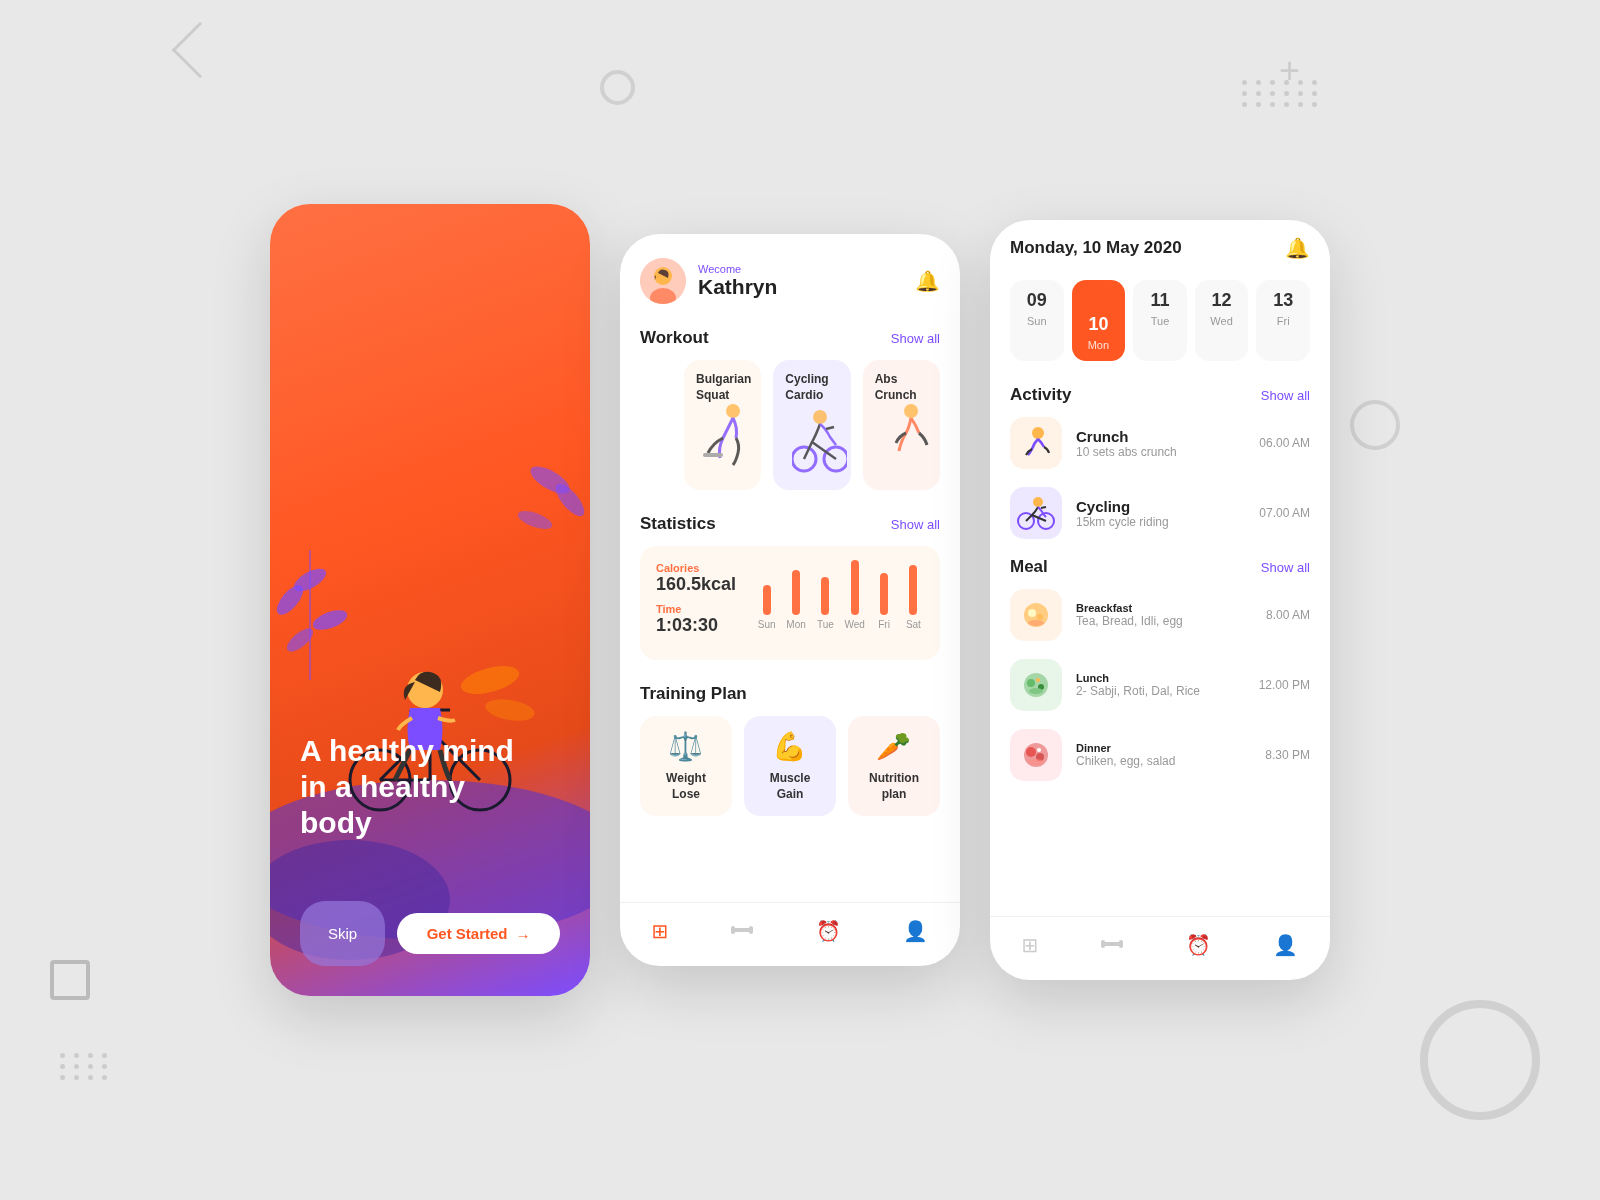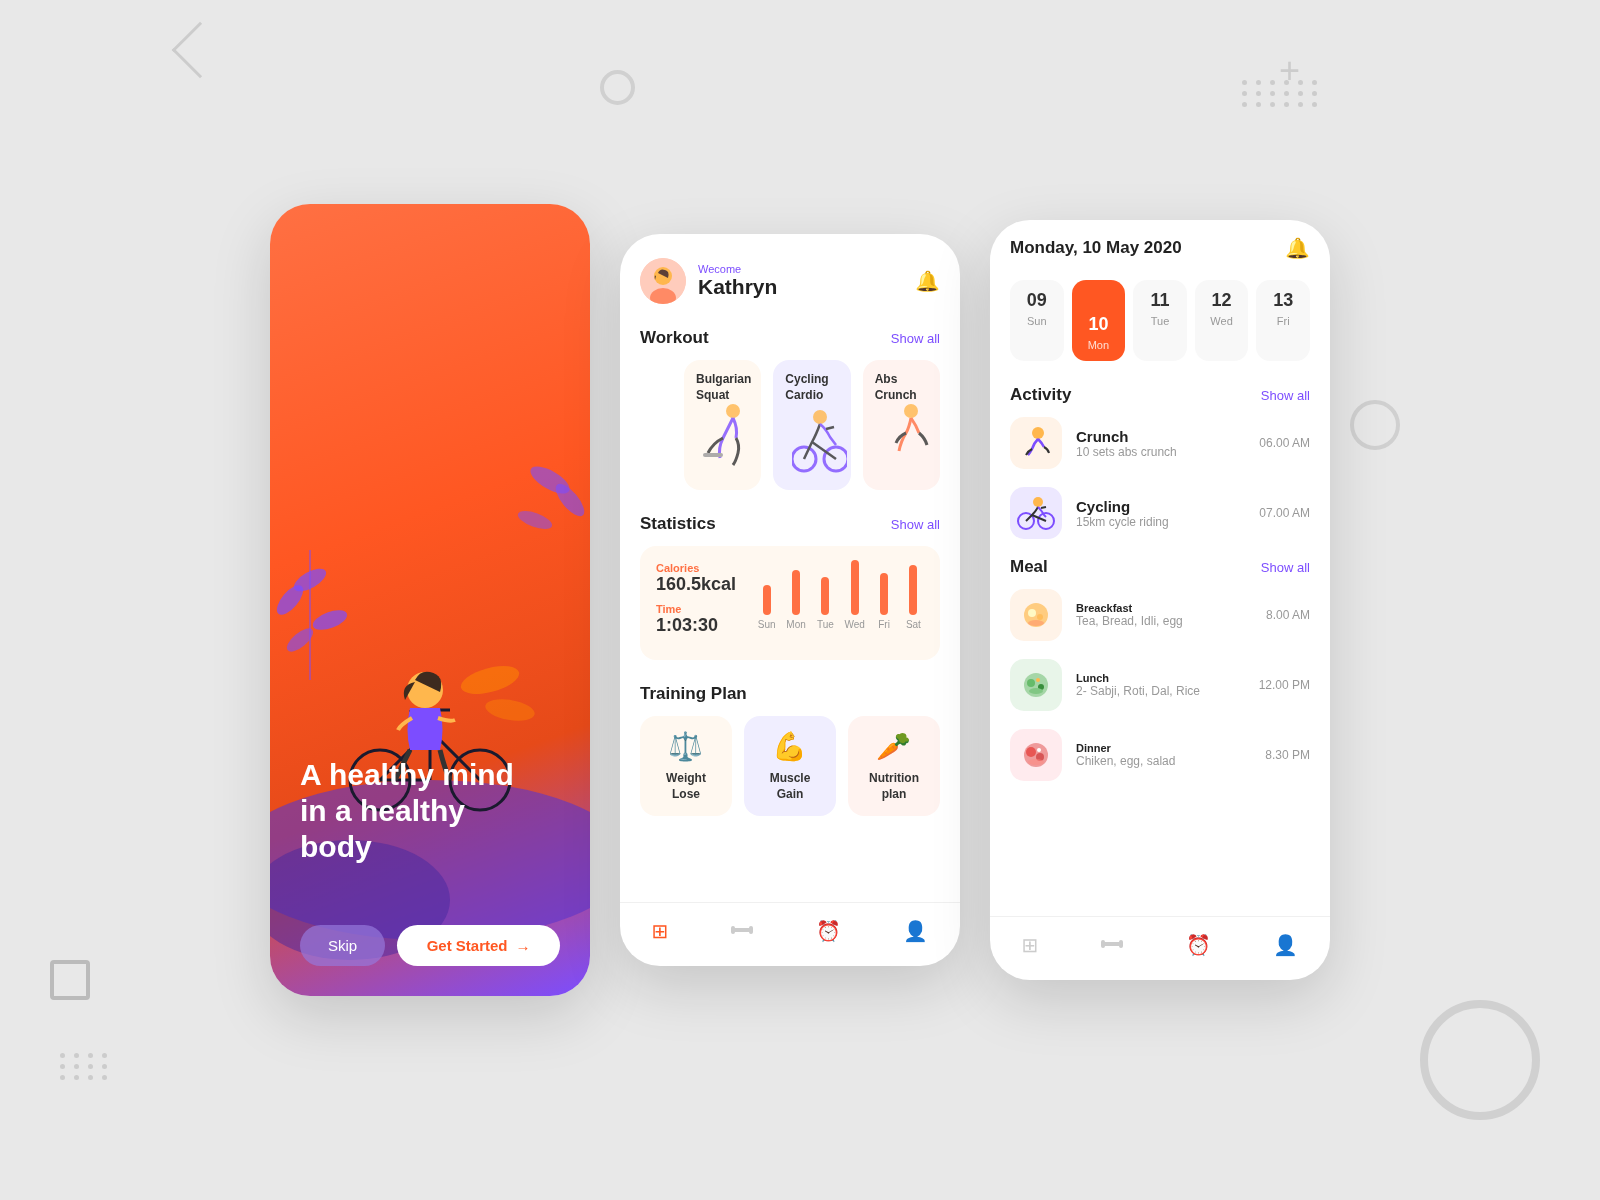--- a/index.html
+++ b/index.html
@@ -114,21 +114,21 @@
       display: flex;
       align-items: center;
       justify-content: space-between;
       gap: 12px;
     }
     .btn-skip {
       background: rgba(150,120,220,0.7);
       color: white;
       border: none;
       border-radius: 25px;
-      padding: 12px 28px;
+      padding: 24px 28px;
       font-size: 15px;
       cursor: pointer;
     }
     .btn-get-started {
       background: white;
       color: #ff5722;
       border: none;
       border-radius: 25px;
       padding: 12px 28px;
       font-size: 15px;

